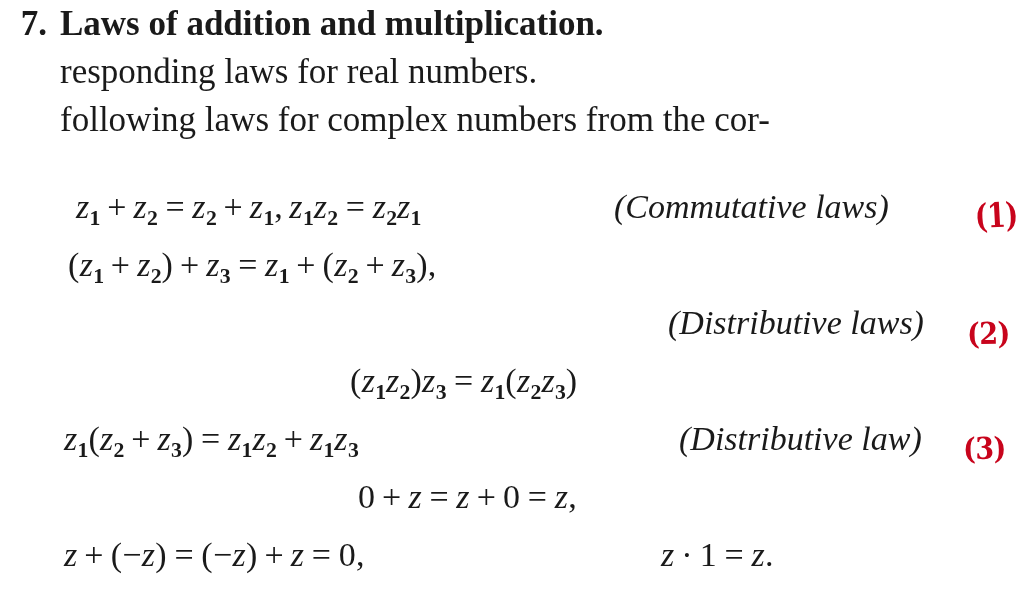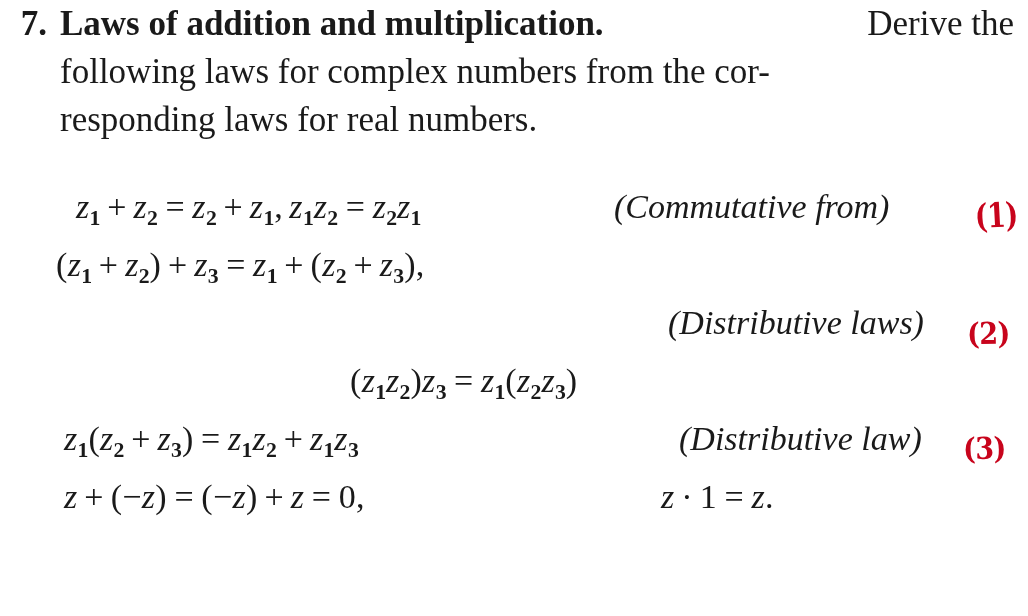--- a/index.html
+++ b/index.html
@@ -124,54 +124,53 @@
 <body>
 
 <div class="page">
 
   <div class="problem">
 
     <div class="prob-line" style="top:0;">
       <div class="prob-num">7.</div>
       <div class="prob-body">
         <span class="w bold">Laws of addition and multiplication.</span>
-        <span class="w">Derive the</span>
+      </div>
+    </div>
+
+    <div class="prob-line">
+      <div class="prob-num"></div>
+      <div class="prob-body nojustify">
+        <span class="w">responding laws for real numbers.</span>
       </div>
     </div>
 
     <div class="prob-line">
       <div class="prob-num"></div>
       <div class="prob-body">
         <span class="w">following laws for complex numbers from the cor-</span>
       </div>
     </div>
 
-    <div class="prob-line">
-      <div class="prob-num"></div>
-      <div class="prob-body nojustify">
-        <span class="w">responding laws for real numbers.</span>
-      </div>
-    </div>
-
   </div>
 
   <div class="eqs">
 
     <div class="eqrow">
       <div class="math" style="left:76px;">
         <span class="v">z</span><span class="sub">1</span><span class="op">+</span><span class="v">z</span><span class="sub">2</span><span class="eq">=</span><span class="v">z</span><span class="sub">2</span><span class="op">+</span><span class="v">z</span><span class="sub">1</span><span>,</span>  <span class="v">z</span><span class="sub">1</span><span class="v">z</span><span class="sub">2</span><span class="eq">=</span><span class="v">z</span><span class="sub">2</span><span class="v">z</span><span class="sub">1</span>
       </div>
-      <div class="caption" style="left:614px;">(Commutative from)</div>
+      <div class="caption" style="left:614px;">(Commutative laws)</div>
       <div class="redmark" style="left:975px; top:10px;">
         <span class="rparen">(1)</span>
       </div>
     </div>
 
     <div class="eqrow">
-      <div class="math" style="left:56px;">
+      <div class="math" style="left:68px;">
         <span>(</span><span class="v">z</span><span class="sub">1</span><span class="op">+</span><span class="v">z</span><span class="sub">2</span><span>)</span><span class="op">+</span><span class="v">z</span><span class="sub">3</span><span class="eq">=</span><span class="v">z</span><span class="sub">1</span><span class="op">+</span><span>(</span><span class="v">z</span><span class="sub">2</span><span class="op">+</span><span class="v">z</span><span class="sub">3</span><span>)</span><span>,</span>
       </div>
     </div>
 
     <div class="eqrow">
       <div class="caption" style="left:668px;">(Distributive laws)</div>
       <div class="redmark" style="left:966px; top:12px;">
         <span class="rdigit">(2)</span>
       </div>
     </div>
@@ -185,20 +184,25 @@
     <div class="eqrow">
       <div class="math" style="left:64px;">
         <span class="v">z</span><span class="sub">1</span><span>(</span><span class="v">z</span><span class="sub">2</span><span class="op">+</span><span class="v">z</span><span class="sub">3</span><span>)</span><span class="eq">=</span><span class="v">z</span><span class="sub">1</span><span class="v">z</span><span class="sub">2</span><span class="op">+</span><span class="v">z</span><span class="sub">1</span><span class="v">z</span><span class="sub">3</span>
       </div>
       <div class="caption" style="left:679px;font-style:italic;">(Distributive law)</div>
       <div class="redmark" style="left:962px; top:11px;">
         <span class="rdigit">(3)</span>
       </div>
     </div>
 
+    <div class="eqrow">
+      <div class="math" style="left:358px;">
+        <span>0</span><span class="op">+</span><span class="v">z</span><span class="eq">=</span><span class="v">z</span><span class="op">+</span><span>0</span><span class="eq">=</span><span class="v">z</span><span>,</span>
+      </div>
+    </div>
 
     <div class="eqrow">
       <div class="math" style="left:64px;">
         <span class="v">z</span><span class="op">+</span><span>(</span><span>−</span><span class="v">z</span><span>)</span><span class="eq">=</span><span>(</span><span>−</span><span class="v">z</span><span>)</span><span class="op">+</span><span class="v">z</span><span class="eq">=</span><span>0</span><span>,</span>
       </div>
       <div class="math" style="left:661px;">
         <span class="v">z</span><span class="op">·</span><span>1</span><span class="eq">=</span><span class="v">z</span><span>.</span>
       </div>
     </div>
 

